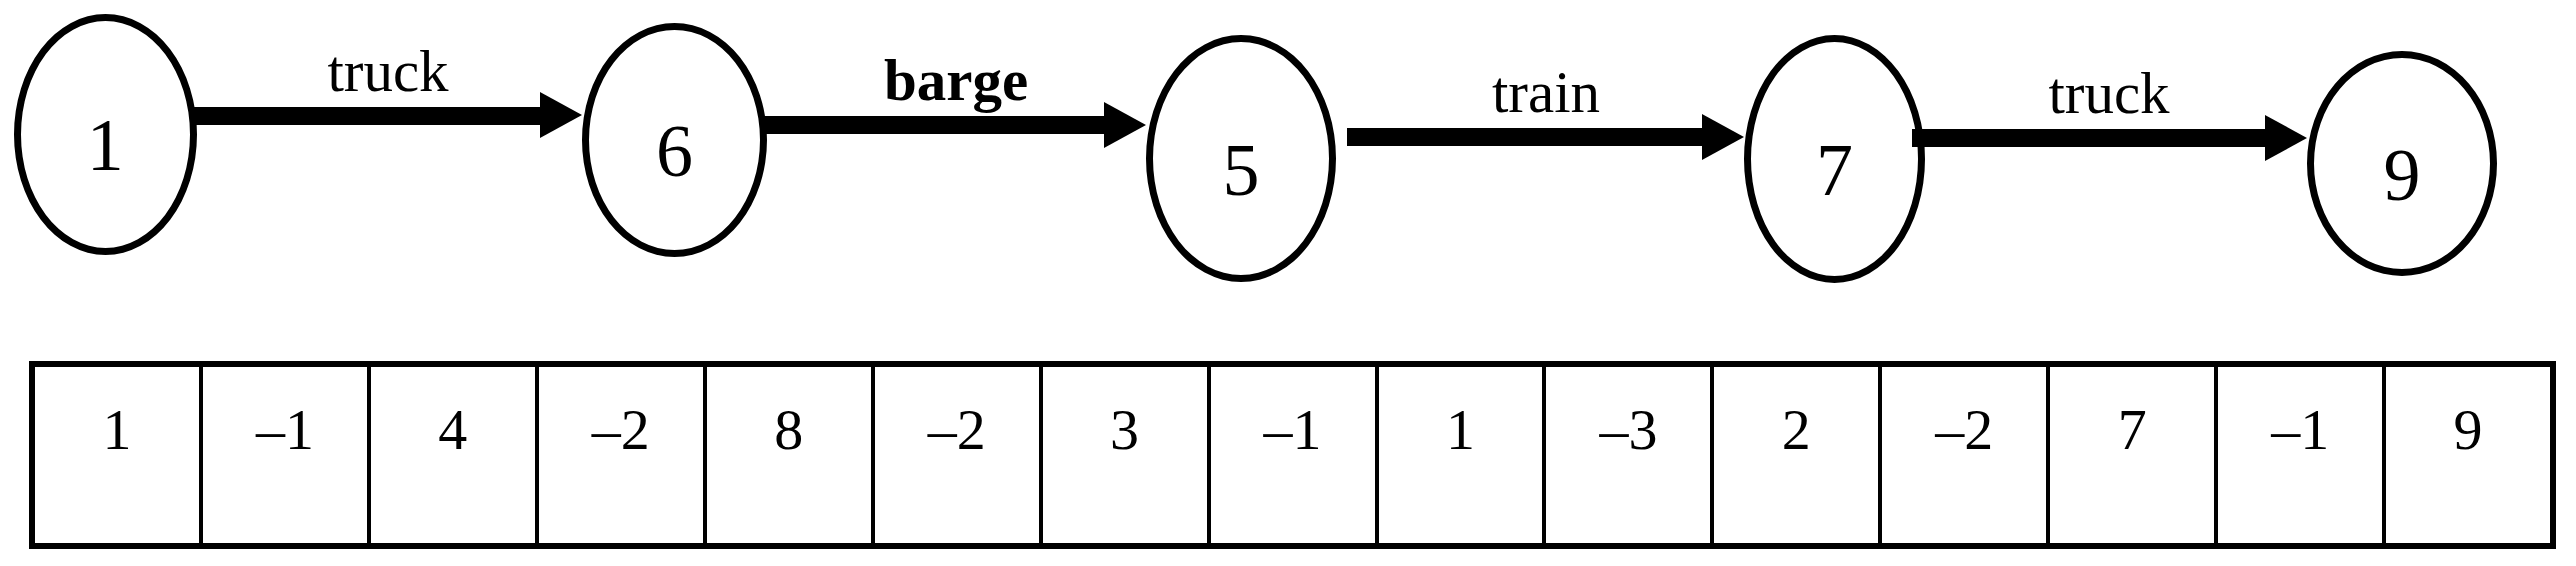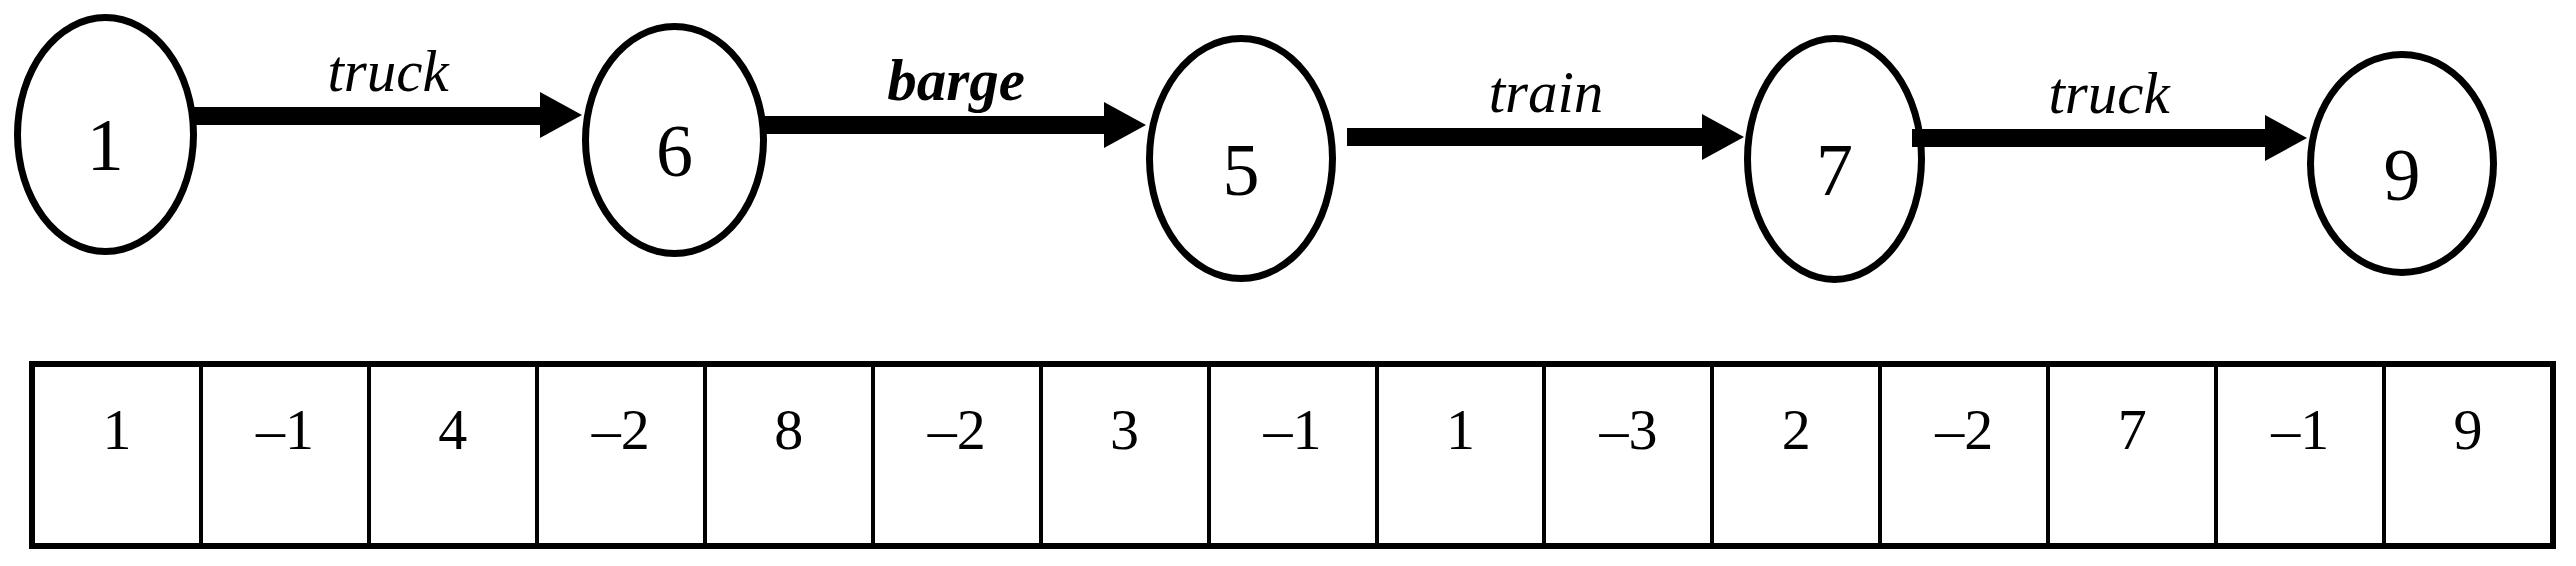--- a/index.html
+++ b/index.html
@@ -31,21 +31,21 @@
   #arrow-1 .head {left:540px; top:92px;}
   #arrow-2 .shaft{left:763px; top:116px;width:345px;}
   #arrow-2 .head {left:1104px;top:102px;}
   #arrow-3 .shaft{left:1347px;top:128px;width:357px;}
   #arrow-3 .head {left:1702px;top:114px;}
   #arrow-4 .shaft{left:1912px;top:129px;width:355px;}
   #arrow-4 .head {left:2265px;top:115px;}
 
   
   .edge-label{position:absolute;font-size:59px;line-height:1;
-              transform:translateX(-50%);white-space:nowrap;font-style:italic;}
+              transform:translateX(-50%);white-space:nowrap;}
   #label-1{left:388px; top:42px;}
   #label-2{left:956px;top:51px;font-weight:bold;}
   #label-3{left:1546px;top:63px;}
   #label-4{left:2109px;top:64px;}
 
   
   .wtable{position:absolute;left:29px;top:361px;width:2527px;height:188px;
           border:6.4px solid #000;box-sizing:border-box;display:flex;}
   .cell{flex:1 1 0;border-right:4px solid #000;box-sizing:border-box;
         text-align:center;font-size:58px;line-height:1;padding-top:34px;}

